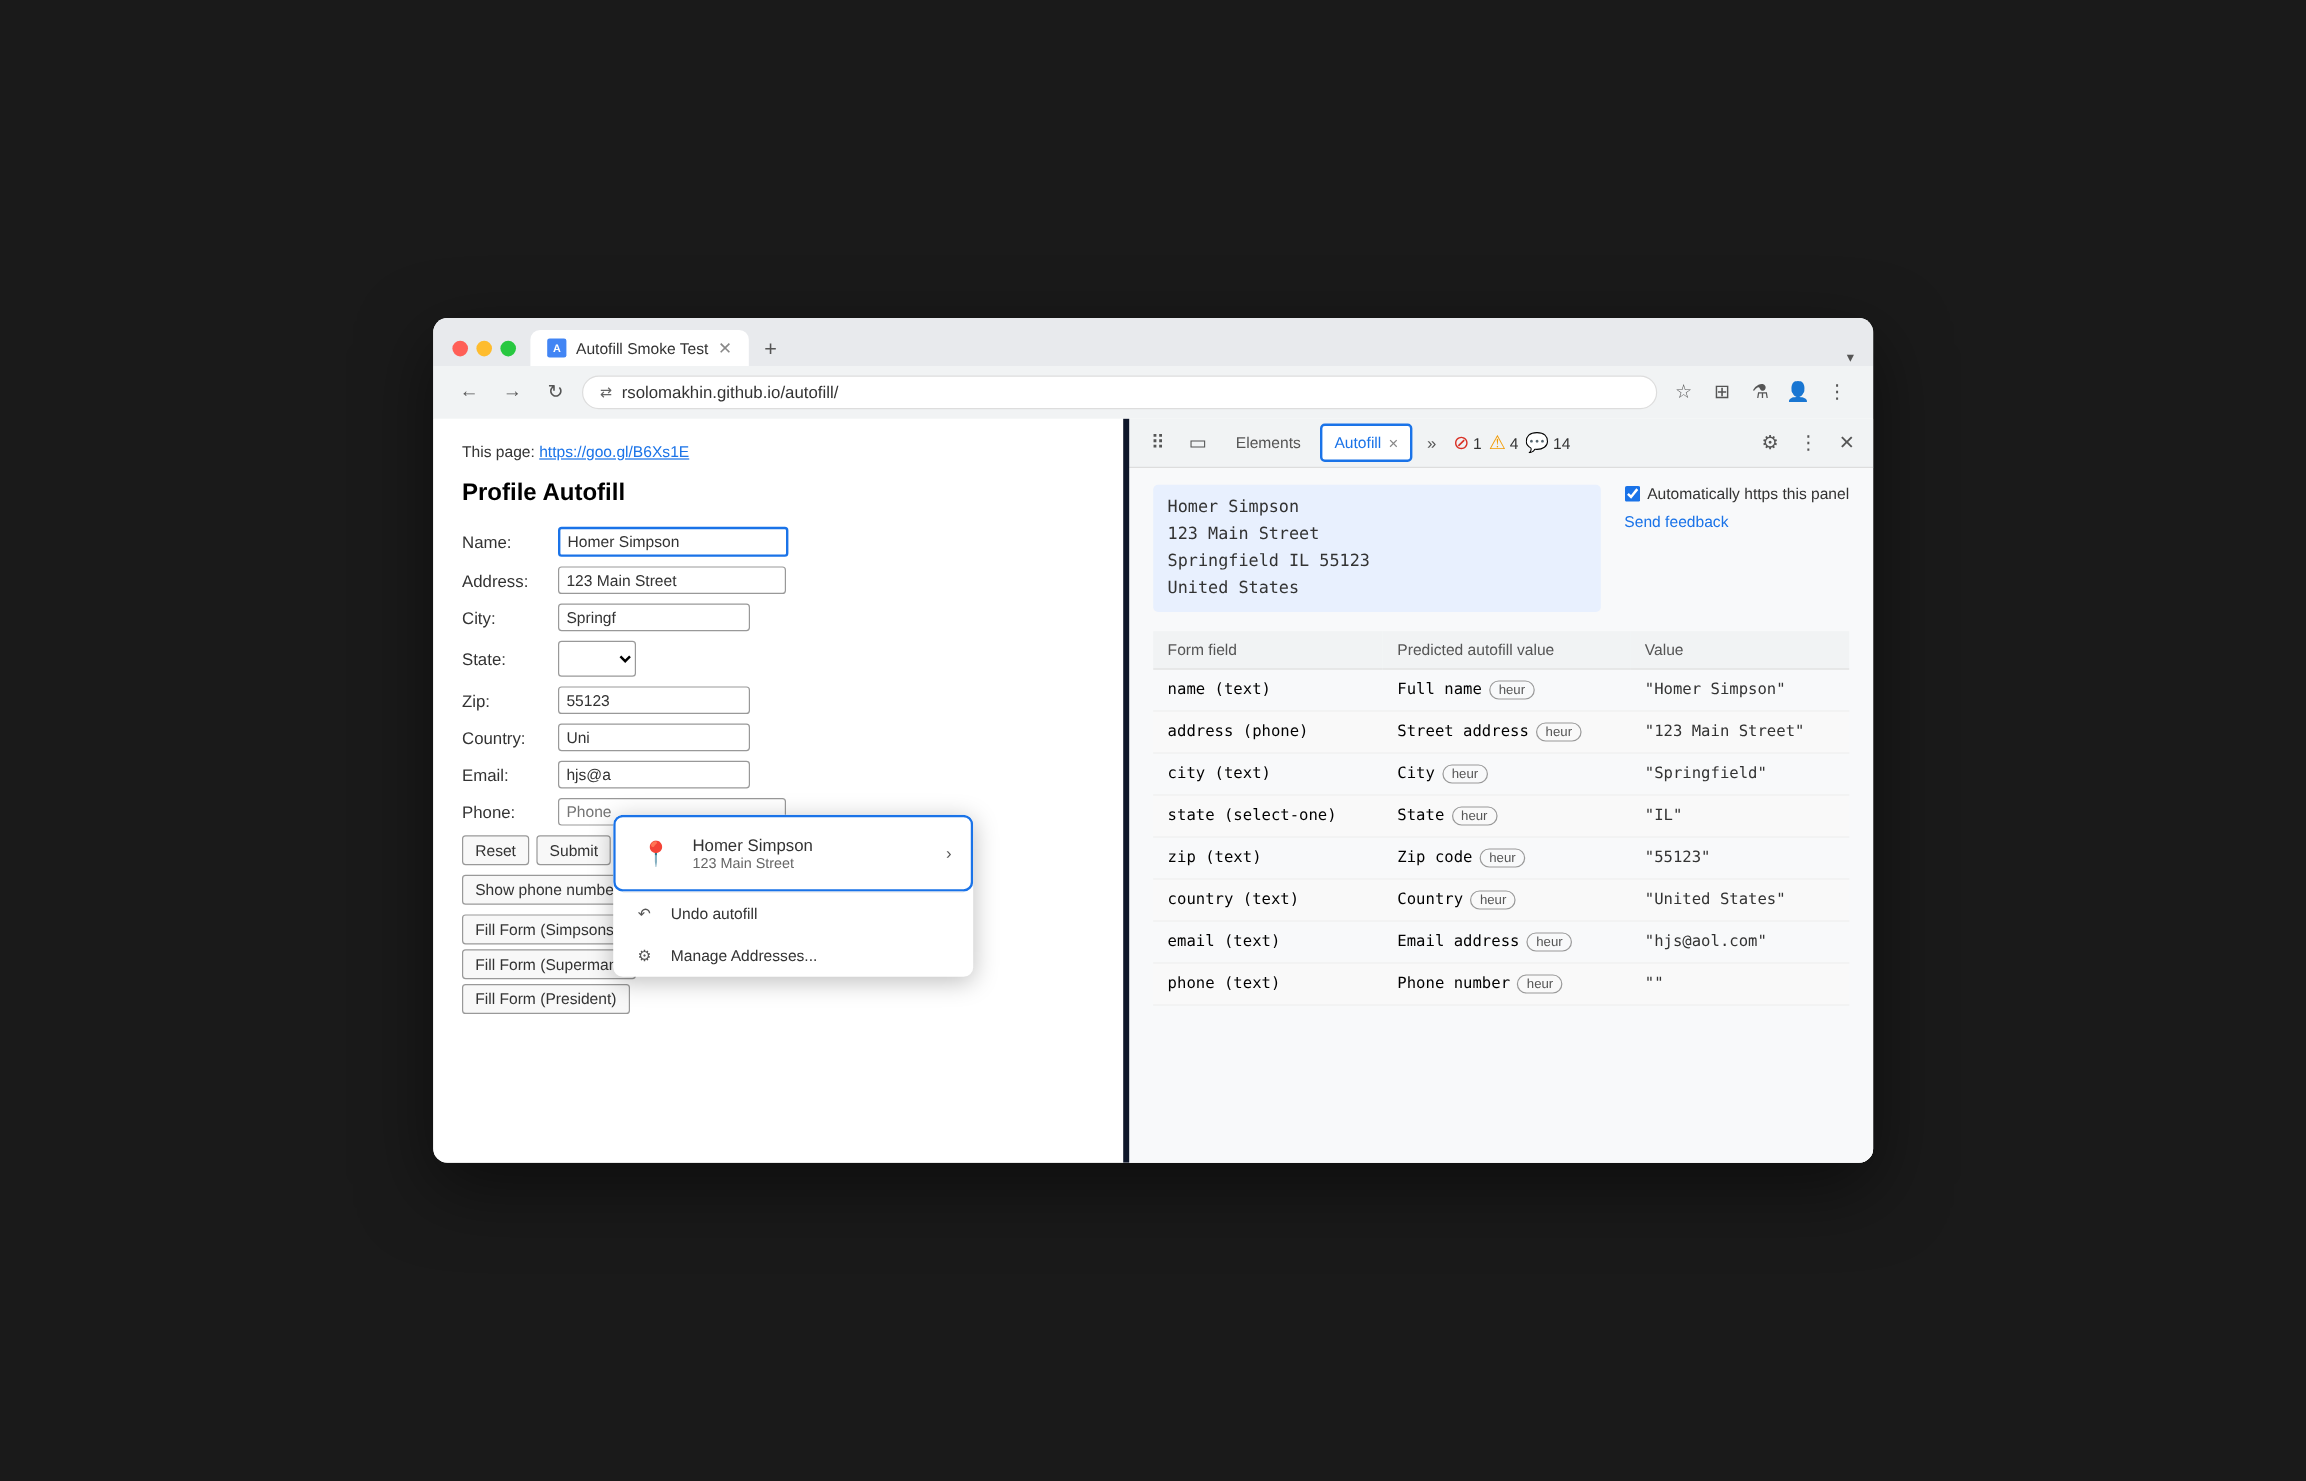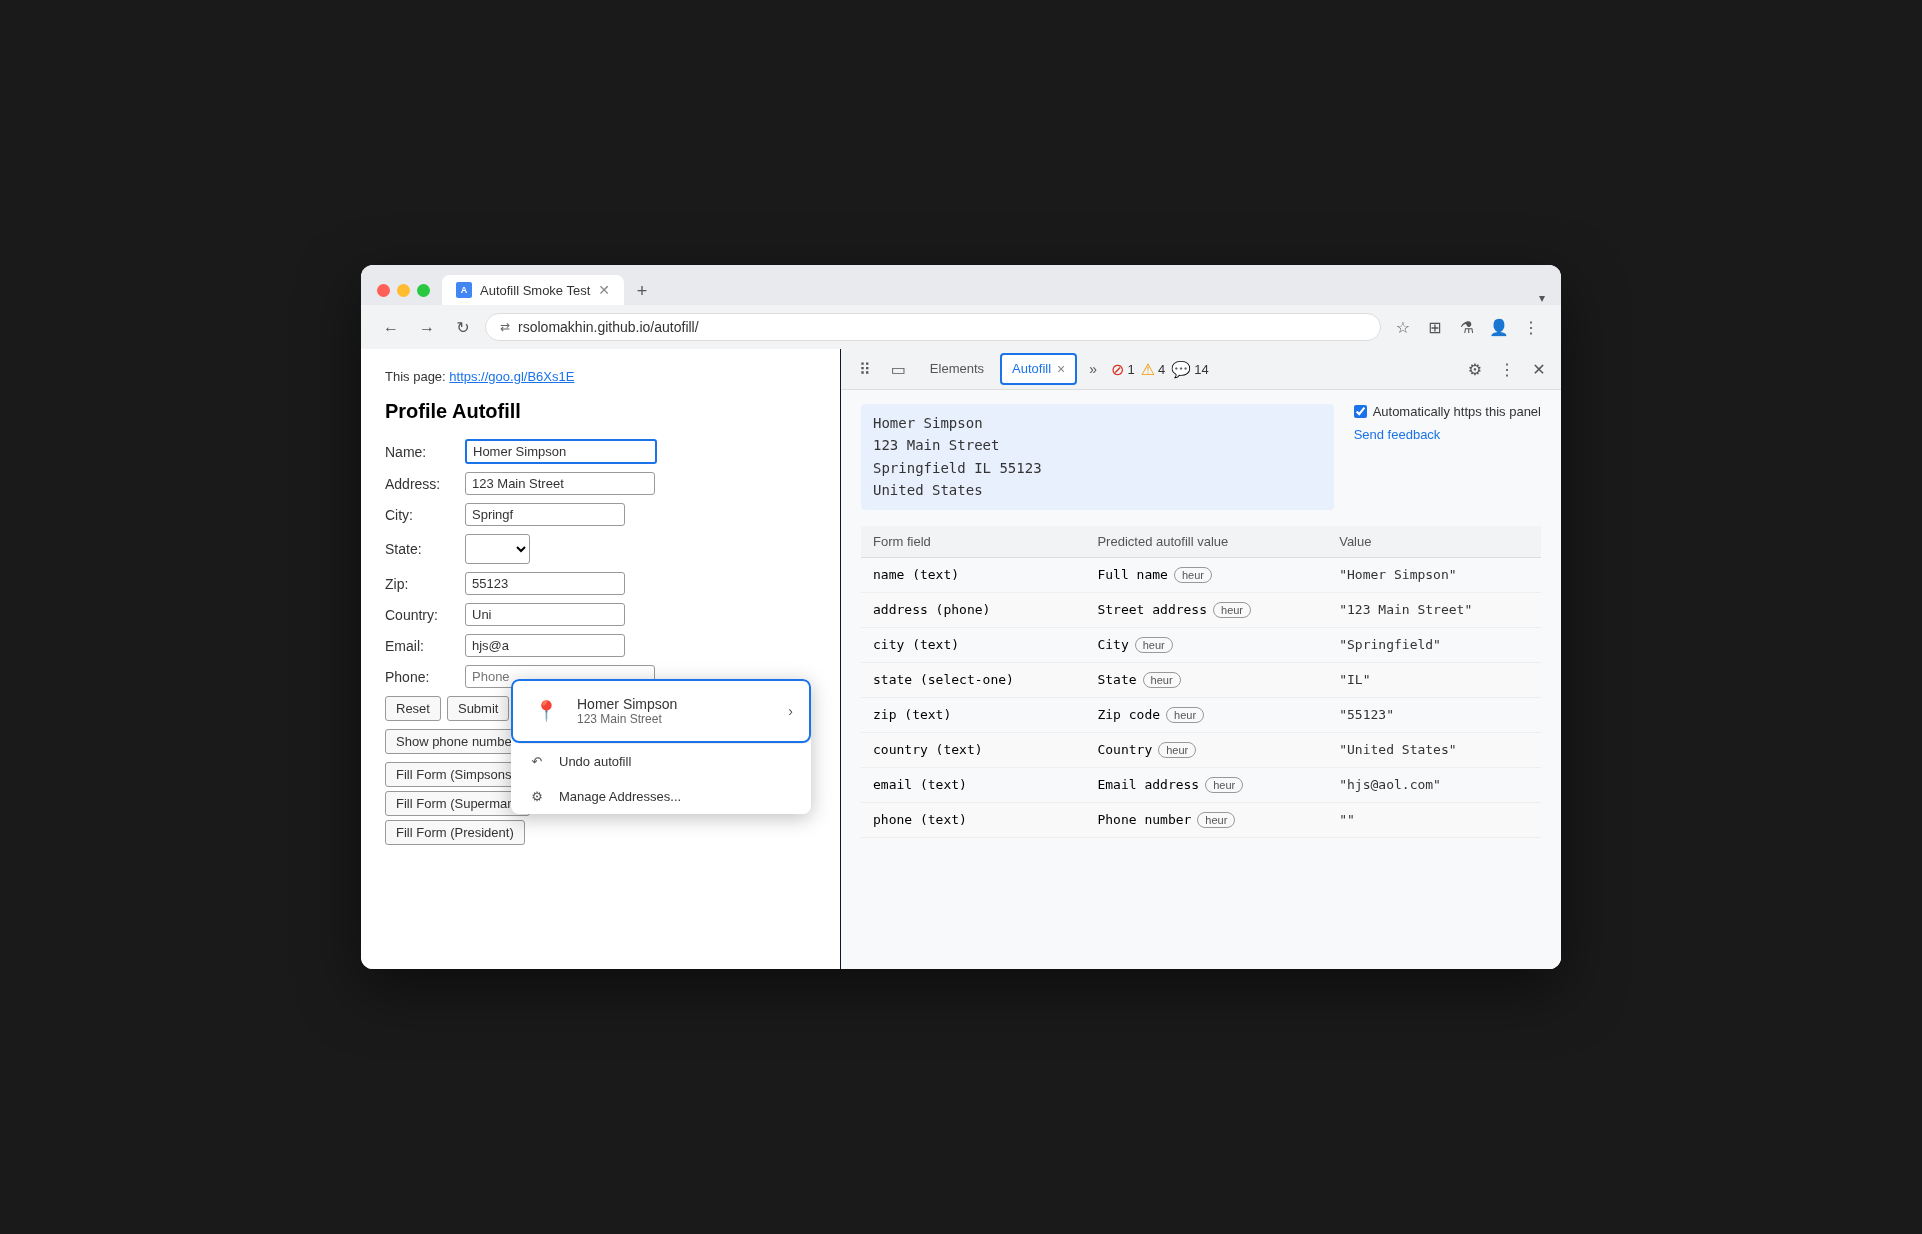--- a/index.html
+++ b/index.html
@@ -139,23 +139,23 @@
       cursor: pointer;
     }
     
     .page-content {
       display: flex;
       height: 620px;
       background: #fff;
     }
     
     .webpage-panel {
-      width: 480px;
+      width: 580px;
       padding: 20px 24px;
-      border-right: 1px solid #0f172a;
+      border-right: 5px solid #0f172a;
       position: relative;
       overflow: visible;
     }
     .page-link-line {
       font-size: 13px;
       color: #333;
       margin-bottom: 16px;
     }
     .page-link-line a {
       color: #1a73e8;

